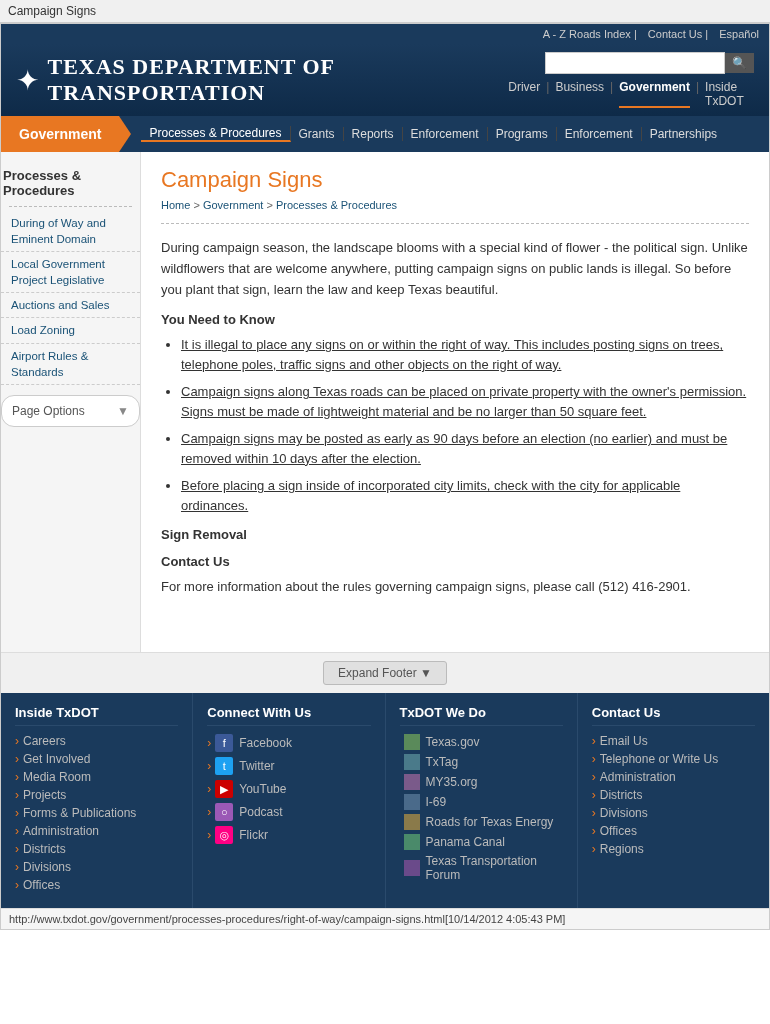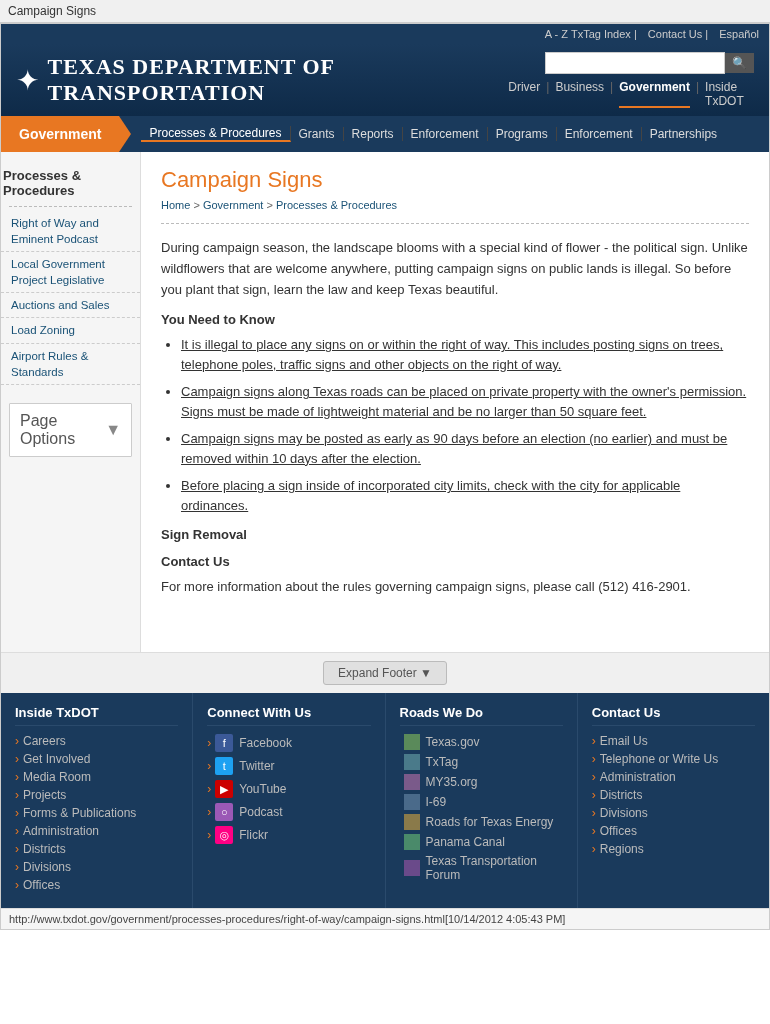--- a/index.html
+++ b/index.html
@@ -33,21 +33,21 @@
     .nav-items a.active { color: #fff; border-bottom: 2px solid #e87722; }
 
     
     .content-wrapper { display: flex; min-height: 500px; background: #fff; }
 
     
     .sidebar { width: 140px; min-width: 140px; background: #f5f5f5; padding: 10px 0; border-right: 1px solid #ddd; }
     .sidebar-title { font-weight: bold; font-size: 13px; color: #333; padding: 6px 2px 4px; }
     .sidebar-divider { border-top: 1px dashed #bbb; margin: 4px 8px; }
     .sidebar a { display: block; color: #1a5276; text-decoration: none; font-size: 11.5px; padding: 4px 10px; line-height: 1.4; border-bottom: 1px dashed #ccc; }
-    .page-options { padding: 8px 10px; display: flex; align-items: center; justify-content: space-between; cursor: pointer; font-size: 16px; color: #555; border: 1px solid #ccc; margin: 8px; background: #fff; border-radius: 1px; }
+    .page-options { padding: 8px 10px; display: flex; align-items: center; justify-content: space-between; cursor: pointer; font-size: 12px; color: #555; border: 1px solid #ccc; margin: 0; background: #fff; border-radius: 13px; }
     .page-options-arrow { color: #888; }
 
     
     .main-content { flex: 1; padding: 15px 20px; }
     .page-title { color: #e87722; font-size: 22px; font-weight: normal; margin-bottom: 6px; }
     .breadcrumb { font-size: 11px; color: #666; margin-bottom: 12px; }
     .breadcrumb a { color: #1a5276; text-decoration: none; }
     .content-divider { border-top: 1px dashed #bbb; margin-bottom: 14px; }
 
     .content-text { font-size: 13px; line-height: 1.6; margin-bottom: 12px; }
@@ -90,21 +90,21 @@
 </head>
 <body>
 
 <div class="page-tab">
   <span>Campaign Signs</span>
 </div>
 
 <div class="outer">
 
   <div class="top-bar">
-    <a href="#">A - Z TxTag Index</a>
+    <a href="#">A - Z Roads Index</a>
     <span> | </span>
     <a href="#">Contact Us</a>
     <span> | </span>
     <a href="#">Español</a>
   </div>
 
   <div class="header">
     <div class="header-logo">
       <div class="logo-star">✦</div>
       <div>
@@ -145,21 +145,21 @@
   </div>
 
   <div class="content-wrapper">
 
     <div class="sidebar">
       <div class="sidebar-title">
         <span>Processes &amp;</span><br>
         <span>Procedures</span>
       </div>
       <div class="sidebar-divider"></div>
-      <a href="#">Right of Way and Eminent Podcast</a>
+      <a href="#">During of Way and Eminent Domain</a>
       <a href="#">Local Government Project Legislative</a>
       <a href="#">Auctions and Sales</a>
       <a href="#">Load Zoning</a>
       <a href="#">Airport Rules &amp; Standards</a>
       <div style="height:10px"></div>
       <div class="page-options">
         <span>Page Options</span>
         <span class="page-options-arrow">▼</span>
       </div>
     </div>
@@ -229,21 +229,21 @@
         </a>
         <a href="#">
           <span class="social-icon podcast">○</span>Podcast
         </a>
         <a href="#">
           <span class="social-icon flickr">◎</span>Flickr
         </a>
       </div>
 
       <div class="footer-col footer-what">
-        <div class="footer-col-title">Roads We Do</div>
+        <div class="footer-col-title">TxDOT We Do</div>
         <a href="#"><span class="link-icon" style="background:#5a8a5a;"></span>Texas.gov</a>
         <a href="#"><span class="link-icon" style="background:#4a7a8a;"></span>TxTag</a>
         <a href="#"><span class="link-icon" style="background:#7a5a8a;"></span>MY35.org</a>
         <a href="#"><span class="link-icon" style="background:#4a6a8a;"></span>I-69</a>
         <a href="#"><span class="link-icon" style="background:#8a7a4a;"></span>Roads for Texas Energy</a>
         <a href="#"><span class="link-icon" style="background:#4a8a6a;"></span>Panama Canal</a>
         <a href="#"><span class="link-icon" style="background:#6a4a8a;"></span>Texas Transportation Forum</a>
       </div>
 
       <div class="footer-col footer-contact">

